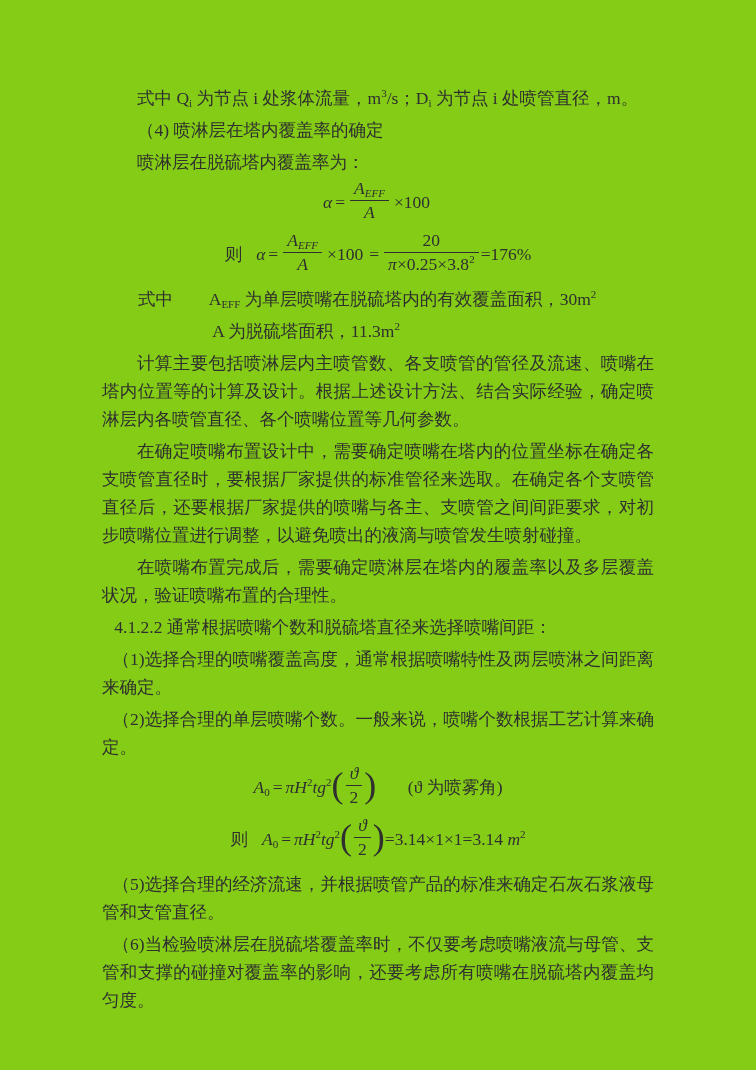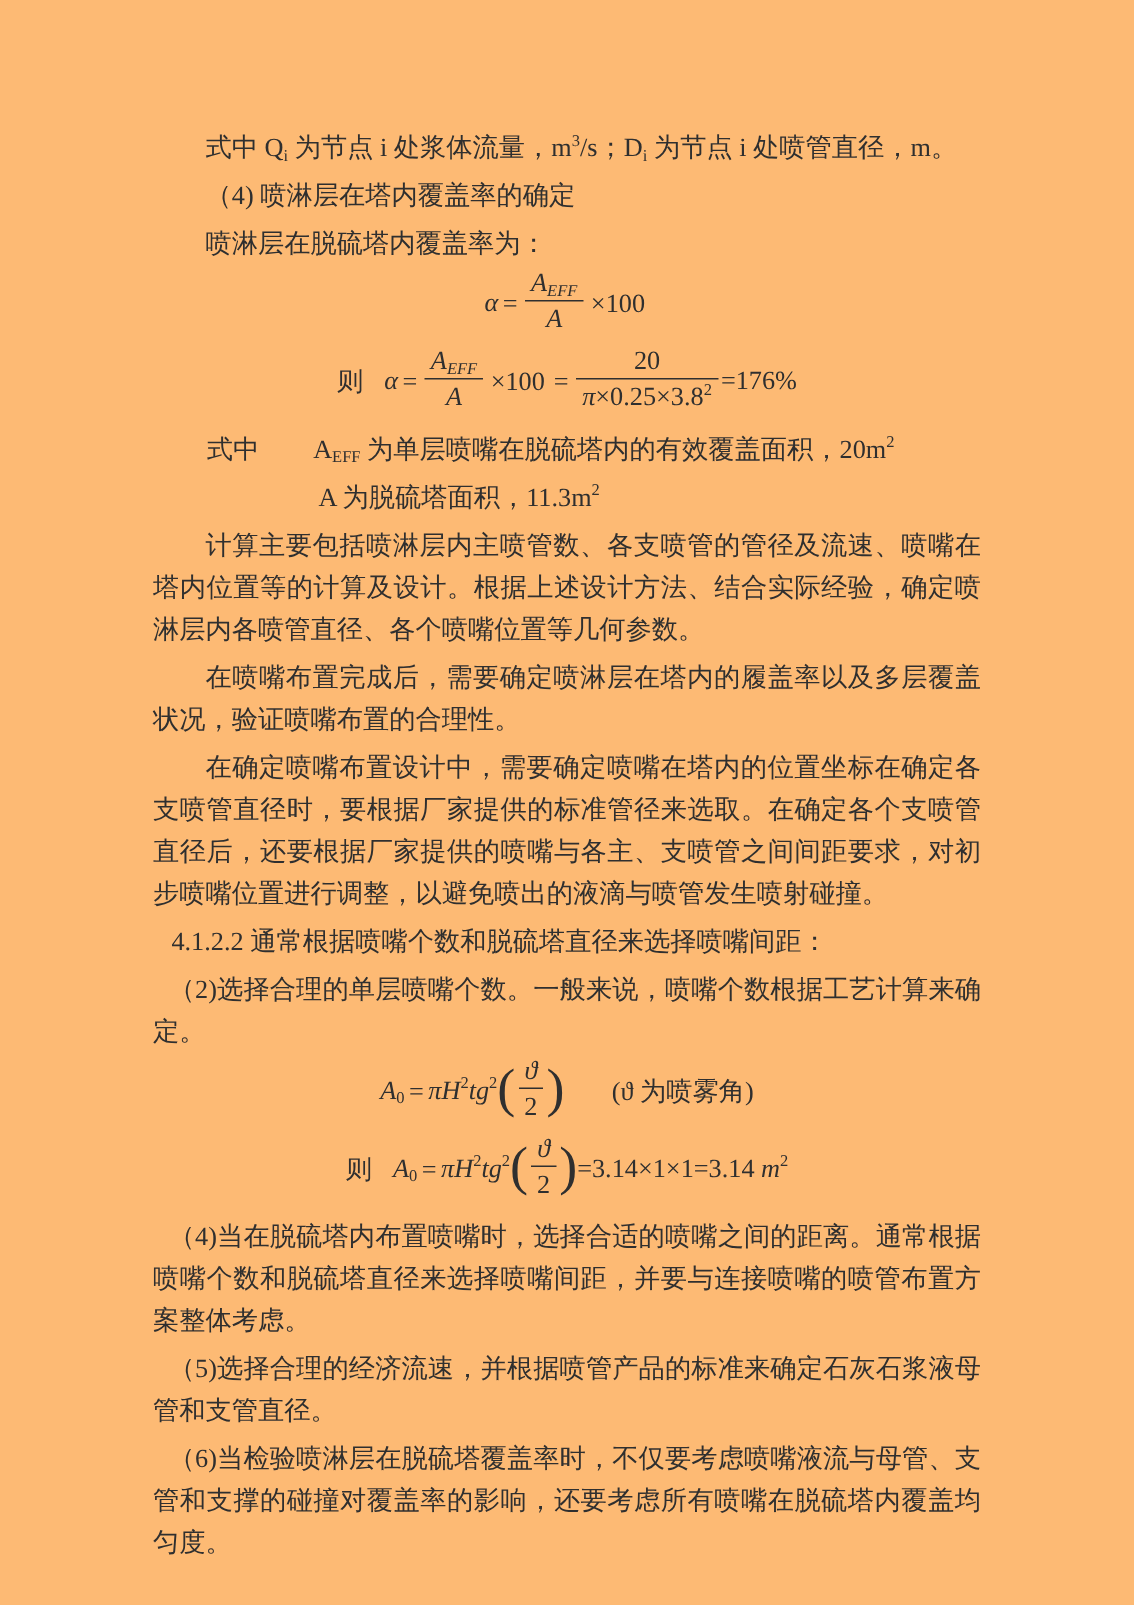--- a/index.html
+++ b/index.html
@@ -5,21 +5,21 @@
   html, body {
     margin: 0;
     padding: 0;
     background: #ffffff;
   }
   .page {
     position: relative;
     width: 756px;
     height: 1070px;
     box-sizing: border-box;
-    background: #fdba74;
+    background: #84cc16;
     color: #2f2f2f;
     font-family: "Liberation Serif", "DejaVu Serif", serif;
     font-size: 17.5px;
     line-height: 28px;
     padding: 84px 102px 0 102px;
     overflow: hidden;
   }
   p.ln { margin: 0 0 4px 0; }
   .ind2 { text-indent: 2em; }
   .just { text-align: justify; }
@@ -74,43 +74,43 @@
   <p class="ln ind2">喷淋层在脱硫塔内覆盖率为：</p>
 
   <div class="formula">
     <span class="mi">α</span><span class="mo">=</span><span class="frac"><span class="fnum"><span class="mi">A</span><sub class="sb mi">EFF</sub></span><span class="fden"><span class="mi">A</span></span></span><span class="mo">×100</span>
   </div>
 
   <div class="formula">
     <span class="lab">则</span><span class="mi">α</span><span class="mo">=</span><span class="frac"><span class="fnum"><span class="mi">A</span><sub class="sb mi">EFF</sub></span><span class="fden"><span class="mi">A</span></span></span><span class="mo">×100</span><span class="mo">=</span><span class="frac"><span class="fnum">20</span><span class="fden"><span class="mi">π</span><span>×0.25×3.8</span><sup class="sp">2</sup></span></span><span>=176%</span>
   </div>
 
-  <p class="ln line-sz"><span class="sz-gap">式中</span><span>A</span><sub class="sb">EFF</sub><span> 为单层喷嘴在脱硫塔内的有效覆盖面积，20m</span><sup class="sp">2</sup></p>
+  <p class="ln line-sz"><span class="sz-gap">式中</span><span>A</span><sub class="sb">EFF</sub><span> 为单层喷嘴在脱硫塔内的有效覆盖面积，30m</span><sup class="sp">2</sup></p>
 
   <p class="ln line-area"><span>A 为脱硫塔面积，11.3m</span><sup class="sp">2</sup></p>
 
   <p class="ln ind2 just">计算主要包括喷淋层内主喷管数、各支喷管的管径及流速、喷嘴在塔内位置等的计算及设计。根据上述设计方法、结合实际经验，确定喷淋层内各喷管直径、各个喷嘴位置等几何参数。</p>
 
+  <p class="ln ind2 just">在确定喷嘴布置设计中，需要确定喷嘴在塔内的位置坐标在确定各支喷管直径时，要根据厂家提供的标准管径来选取。在确定各个支喷管直径后，还要根据厂家提供的喷嘴与各主、支喷管之间间距要求，对初步喷嘴位置进行调整，以避免喷出的液滴与喷管发生喷射碰撞。</p>
+
   <p class="ln ind2 just">在喷嘴布置完成后，需要确定喷淋层在塔内的履盖率以及多层覆盖状况，验证喷嘴布置的合理性。</p>
-
-  <p class="ln ind2 just">在确定喷嘴布置设计中，需要确定喷嘴在塔内的位置坐标在确定各支喷管直径时，要根据厂家提供的标准管径来选取。在确定各个支喷管直径后，还要根据厂家提供的喷嘴与各主、支喷管之间间距要求，对初步喷嘴位置进行调整，以避免喷出的液滴与喷管发生喷射碰撞。</p>
 
   <p class="ln head2">4.1.2.2 通常根据喷嘴个数和脱硫塔直径来选择喷嘴间距：</p>
 
+  <p class="ln item just">（1)选择合理的喷嘴覆盖高度，通常根据喷嘴特性及两层喷淋之间距离来确定。</p>
 
   <p class="ln item just">（2)选择合理的单层喷嘴个数。一般来说，喷嘴个数根据工艺计算来确定。</p>
 
 
   <div class="formula">
     <span class="mi">A</span><sub class="sb">0</sub><span class="mo">=</span><span class="mi">πH</span><sup class="sp">2</sup><span class="mi">tg</span><sup class="sp">2</sup><span class="bp">(</span><span class="frac"><span class="fnum mi">ϑ</span><span class="fden">2</span></span><span class="bp">)</span><span class="note">(ϑ 为喷雾角)</span>
   </div>
 
   <div class="formula">
     <span class="lab">则</span><span class="mi">A</span><sub class="sb">0</sub><span class="mo">=</span><span class="mi">πH</span><sup class="sp">2</sup><span class="mi">tg</span><sup class="sp">2</sup><span class="bp">(</span><span class="frac"><span class="fnum mi">ϑ</span><span class="fden">2</span></span><span class="bp">)</span><span>=3.14×1×1=3.14 </span><span class="mi">m</span><sup class="sp">2</sup>
   </div>
 
-  <p class="ln item just">（4)当在脱硫塔内布置喷嘴时，选择合适的喷嘴之间的距离。通常根据喷嘴个数和脱硫塔直径来选择喷嘴间距，并要与连接喷嘴的喷管布置方案整体考虑。</p>
 
   <p class="ln item just">（5)选择合理的经济流速，并根据喷管产品的标准来确定石灰石浆液母管和支管直径。</p>
 
   <p class="ln item just">（6)当检验喷淋层在脱硫塔覆盖率时，不仅要考虑喷嘴液流与母管、支管和支撑的碰撞对覆盖率的影响，还要考虑所有喷嘴在脱硫塔内覆盖均匀度。</p>
 
 </div>
 
 </body></html>

